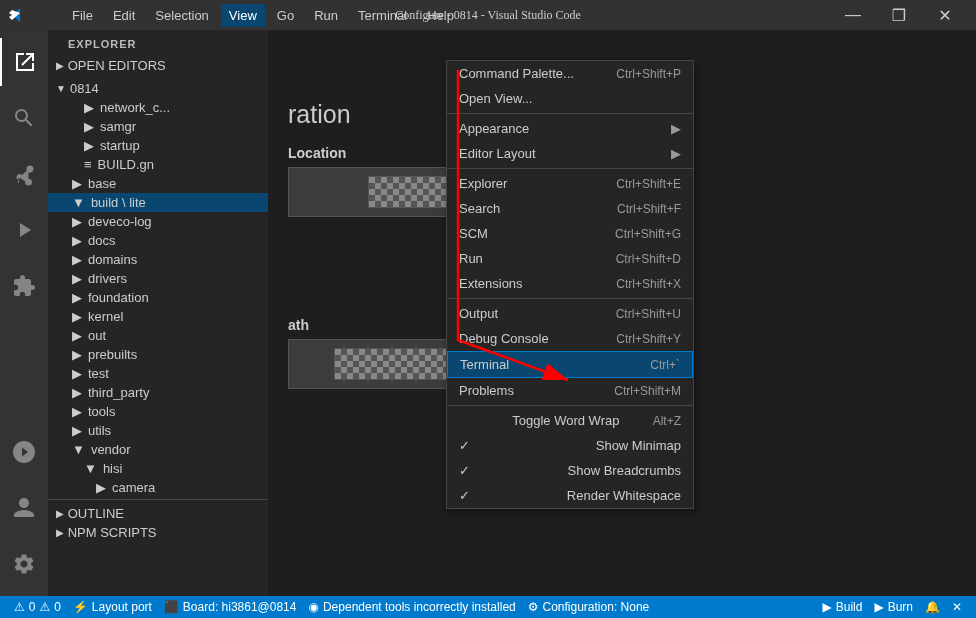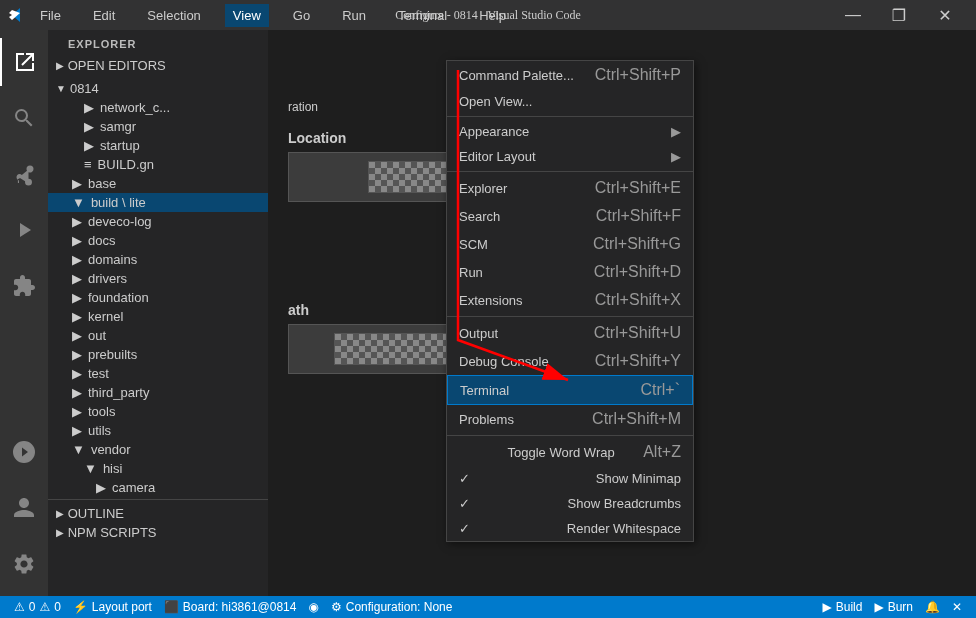--- a/index.html
+++ b/index.html
@@ -33,21 +33,22 @@
     .titlebar-icon {
       width: 16px;
       height: 16px;
       margin-right: 8px;
       display: flex;
       align-items: center;
       justify-content: center;
     }
     .menubar {
       display: flex;
-      gap: 16px;
+      gap: 4px;
+      margin-left: 32px;
     }
     .menu-item {
       padding: 4px 8px;
       cursor: pointer;
       color: #cccccc;
       font-size: 13px;
     }
     .menu-item:hover, .menu-item.active {
       background: #094771;
       color: #ffffff;
@@ -199,21 +200,21 @@
     }
     .dropdown-item.highlighted { background: #094771; }
     .dropdown-item .check {
       margin-right: 4px;
       width: 16px;
       display: inline-block;
       color: #cccccc;
     }
     .dropdown-item .shortcut {
       color: #999999;
-      font-size: 16px;
+      font-size: 12px;
     }
     .dropdown-item .arrow {
       color: #999999;
     }
 
     
     .red-arrow {
       position: absolute;
       z-index: 500;
       pointer-events: none;
@@ -452,21 +453,21 @@
         <span class="chevron">▶</span>
         <span>NPM SCRIPTS</span>
       </div>
     </div>
   </div>
 
   <div class="editor-area">
     <div class="editor-content">
 
       <div style="position:absolute;top:70px;left:20px;right:20px;">
-        <div style="font-size:12px;color:#cccccc;margin-bottom:16px;">ration</div>
+        <div style="font-size:25px;color:#cccccc;margin-bottom:16px;">ration</div>
 
         <div style="margin-bottom:16px;">
           <div style="font-size:14px;color:#cccccc;margin-bottom:6px;font-weight:600;">Location</div>
           <div style="width:380px;height:50px;background:#3c3c3c;border:1px solid #555;display:flex;align-items:center;justify-content:center;">
             <div class="checker-bg" style="width:220px;height:32px;border:1px solid #555;"></div>
           </div>
         </div>
 
         <div style="margin-top:100px;">
           <div style="font-size:14px;color:#cccccc;margin-bottom:6px;font-weight:600;">ath</div>
@@ -579,20 +580,21 @@
   <div class="status-item">
     <span>⚡</span>
     <span>Layout port</span>
   </div>
   <div class="status-item">
     <span>⬛</span>
     <span>Board: hi3861@0814</span>
   </div>
   <div class="status-item">
     <span>◉</span>
+    <span>Dependent tools incorrectly installed</span>
   </div>
   <div class="status-item">
     <span>⚙</span>
     <span>Configuration: None</span>
   </div>
   <div class="status-spacer"></div>
   <div class="status-item">
     <span>▶</span>
     <span>Build</span>
   </div>

